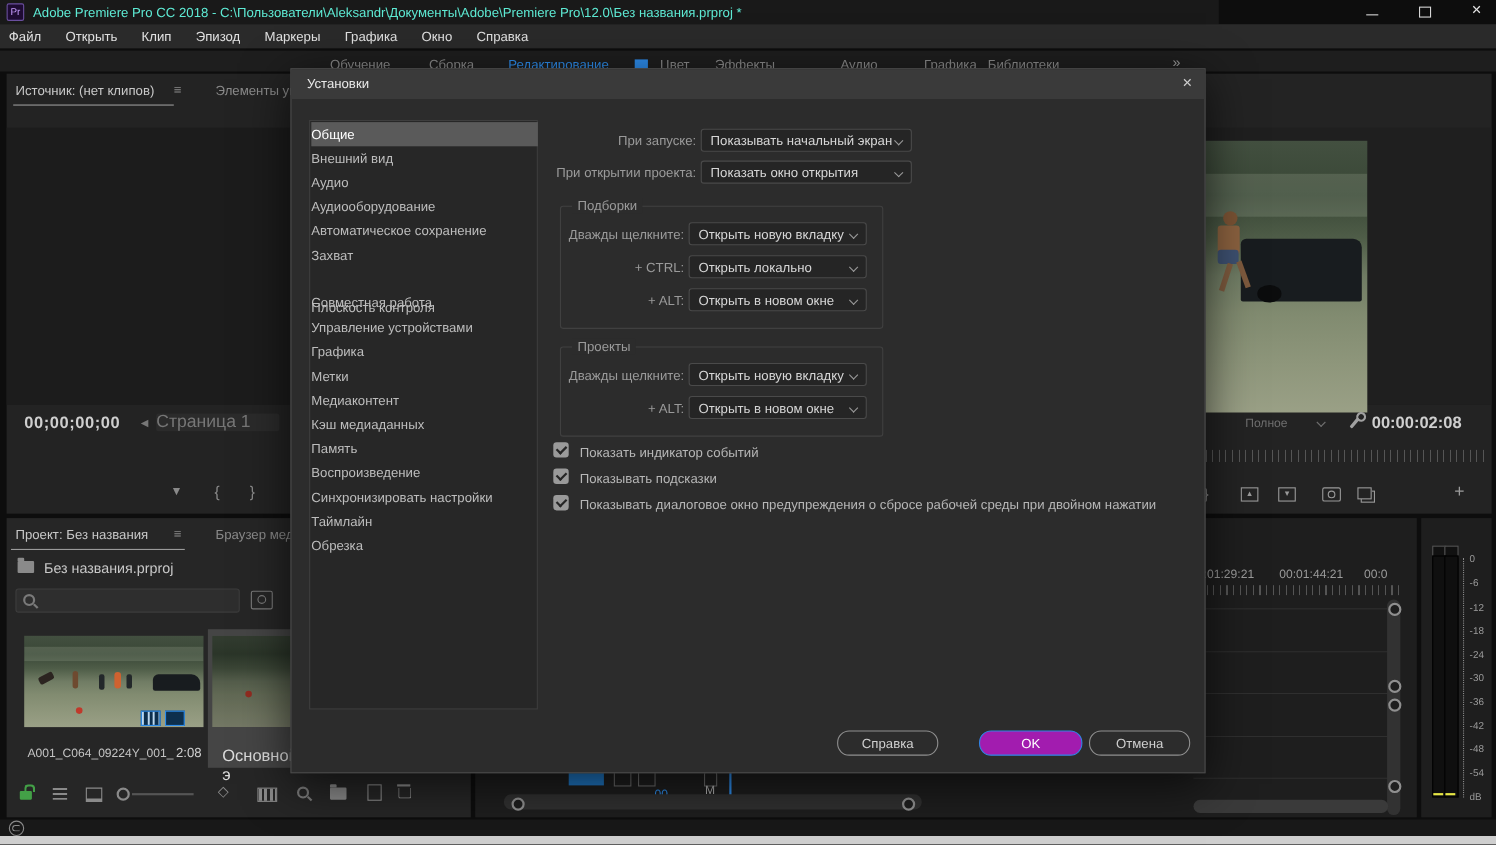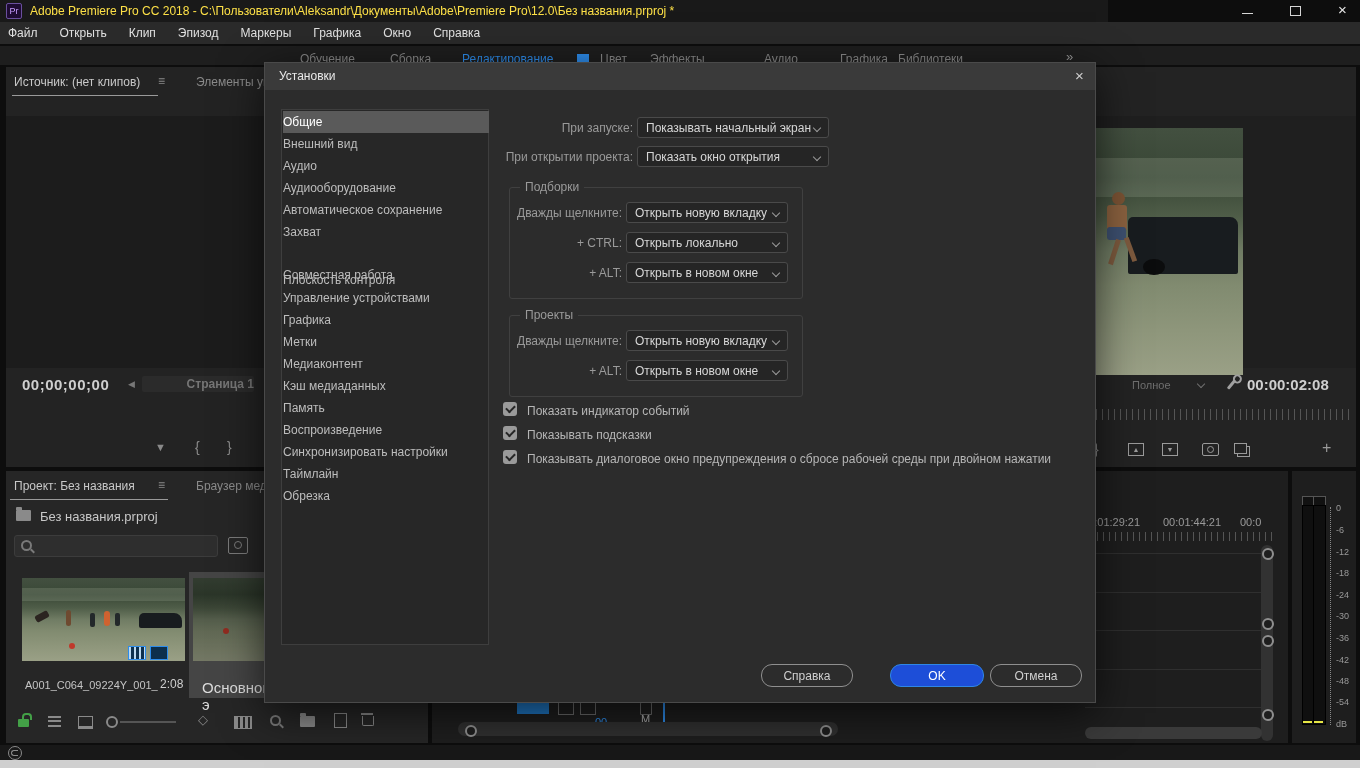--- a/index.html
+++ b/index.html
@@ -19,21 +19,21 @@
   .dd{position:absolute;height:21px;background:#252525;border:1px solid #4a4a4a;border-radius:3px;
       display:flex;align-items:center;justify-content:space-between;padding:0 8px;box-sizing:border-box;color:#d6d6d6;}
   .lbl{position:absolute;text-align:right;color:#9a9a9a;}
   .grp{position:absolute;border:1px solid #404040;border-radius:3px;}
   .grp-title{position:absolute;top:-8px;left:10px;background:#2c2c2c;padding:0 5px;color:#9a9a9a;}
   .cbx{position:absolute;width:14px;height:14px;background:#9a9a9a;border-radius:3px;}
   .cbx i{position:absolute;left:3px;top:3px;width:7px;height:4px;border-left:2px solid #262626;border-bottom:2px solid #262626;transform:rotate(-45deg);}
   .cbl{position:absolute;color:#b6b6b6;}
   .pill{position:absolute;height:21px;border-radius:11px;border:1px solid #8f8f8f;color:#cfcfcf;
         display:flex;align-items:center;justify-content:center;background:transparent;font-size:12px;}
-  .pill.ok{background:#1d4ed8;border-color:#2f86e5;color:#fff;}
+  .pill.ok{background:#a21caf;border-color:#2f86e5;color:#fff;}
   
   .mag{position:absolute;width:7px;height:7px;border:2px solid #7a7a7a;border-radius:50%;}
   .mag:after{content:"";position:absolute;left:7px;top:8px;width:5px;height:2px;background:#7a7a7a;transform:rotate(45deg);}
   .folder{position:absolute;width:15px;height:11px;background:#8a8a8a;border-radius:1px;}
   .folder:before{content:"";position:absolute;top:-3px;left:0;width:6px;height:3px;background:#8a8a8a;border-radius:1px 1px 0 0;}
   .trash{position:absolute;width:10px;height:9px;border:1px solid #8a8a8a;border-top:none;border-radius:0 0 2px 2px;}
   .trash:before{content:"";position:absolute;left:-2px;top:-3px;width:12px;height:2px;background:#8a8a8a;}
   .newitem{position:absolute;width:11px;height:13px;border:1px solid #8a8a8a;background:#262626;}
   .listview{position:absolute;width:13px;height:11px;background:repeating-linear-gradient(180deg,#8a8a8a 0 2px,transparent 2px 4.5px);}
   .thumbview{position:absolute;width:13px;height:9px;border:1px solid #8a8a8a;border-bottom-width:3px;}
@@ -60,21 +60,21 @@
   .dark-fig{position:absolute;background:#23282a;border-radius:2px;}
   .ball{position:absolute;background:#c0392b;border-radius:50%;}
 </style>
 </head>
 <body>
 
 <div id="app">
 
   <div class="abs" style="left:0;top:0;width:1108px;height:22px;background:#191919;">
     <div class="abs" style="left:6px;top:3px;width:16px;height:16px;background:#1e0b33;border:1px solid #6a4f9e;border-radius:2px;color:#c79bff;font-size:9px;line-height:15px;text-align:center;box-sizing:border-box;">Pr</div>
-    <div class="abs" style="left:30px;top:4px;color:#fde047;">Adobe Premiere Pro CC 2018 - C:\Пользователи\Aleksandr\Документы\Adobe\Premiere Pro\12.0\Без названия.prproj *</div>
+    <div class="abs" style="left:30px;top:4px;color:#5eead4;">Adobe Premiere Pro CC 2018 - C:\Пользователи\Aleksandr\Документы\Adobe\Premiere Pro\12.0\Без названия.prproj *</div>
     <div class="abs" style="left:1230px;top:0;width:34px;height:22px;">
         <span class="abs" style="left:12px;top:13px;width:11px;height:1px;background:#d6d6d6;"></span>
       </div>
     <div class="abs" style="left:1278px;top:0;width:34px;height:22px;">
         <span class="abs" style="left:12px;top:6px;width:9px;height:8px;border:1px solid #d6d6d6;"></span>
       </div>
     <div class="abs" style="left:1326px;top:0;width:34px;height:22px;color:#e6e6e6;font-size:15px;">
         <span class="abs" style="left:12px;top:1px;">×</span>
       </div>
   </div>
@@ -104,21 +104,21 @@
   </div>
 
   <div class="panel" style="left:6px;top:67px;width:422px;height:400px;">
     <span class="abs tab active" style="left:8px;top:8px;">Источник: (нет клипов)</span>
     <span class="abs" style="left:152px;top:7px;color:#8a8a8a;">≡</span>
     <span class="abs tab" style="left:190px;top:8px;">Элементы управ</span>
     <div class="underline" style="left:6px;top:28px;width:146px;"></div>
     <div class="abs" style="left:0;top:49px;width:422px;height:252px;background:#1c1c1c;"></div>
     <span class="abs" style="left:16px;top:309px;color:#cfcfcf;font-size:15px;font-weight:bold;letter-spacing:.5px;">00;00;00;00</span>
     <span class="abs" style="left:122px;top:312px;color:#777;font-size:9px;">◀</span>
-    <div class="abs" style="left:136px;top:309px;width:112px;height:16px;background:#2b2b2b;border-radius:2px;color:#767676;font-size:12px;line-height:16px;text-align:right;font-weight:bold;">Страница 1</div>
+    <div class="abs" style="left:136px;top:309px;width:112px;height:16px;background:#2b2b2b;border-radius:2px;color:#767676;font-size:16px;line-height:16px;text-align:left;">Страница 1</div>
     <span class="abs" style="left:149px;top:374px;color:#8a8a8a;font-size:11px;">▼</span>
     <span class="abs" style="left:189px;top:372px;color:#8a8a8a;font-size:14px;">{</span>
     <span class="abs" style="left:221px;top:372px;color:#8a8a8a;font-size:14px;">}</span>
   </div>
 
   <div class="panel" style="left:432px;top:67px;width:924px;height:400px;">
     <div class="abs" style="left:0;top:49px;width:924px;height:252px;background:#1f1f1f;"></div>
 
     <div class="scene" style="left:560px;top:61px;width:251px;height:247px;">
       <div class="haze"></div>

